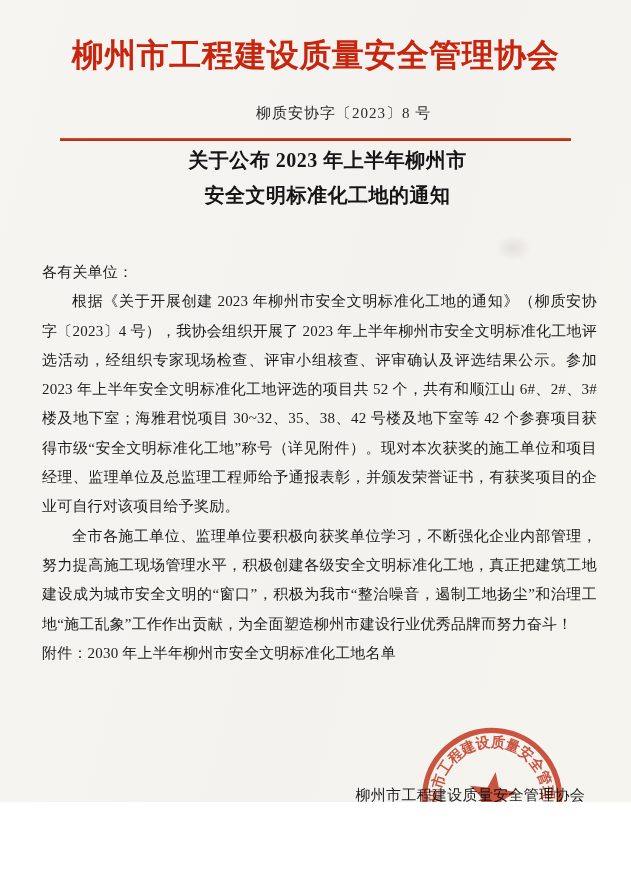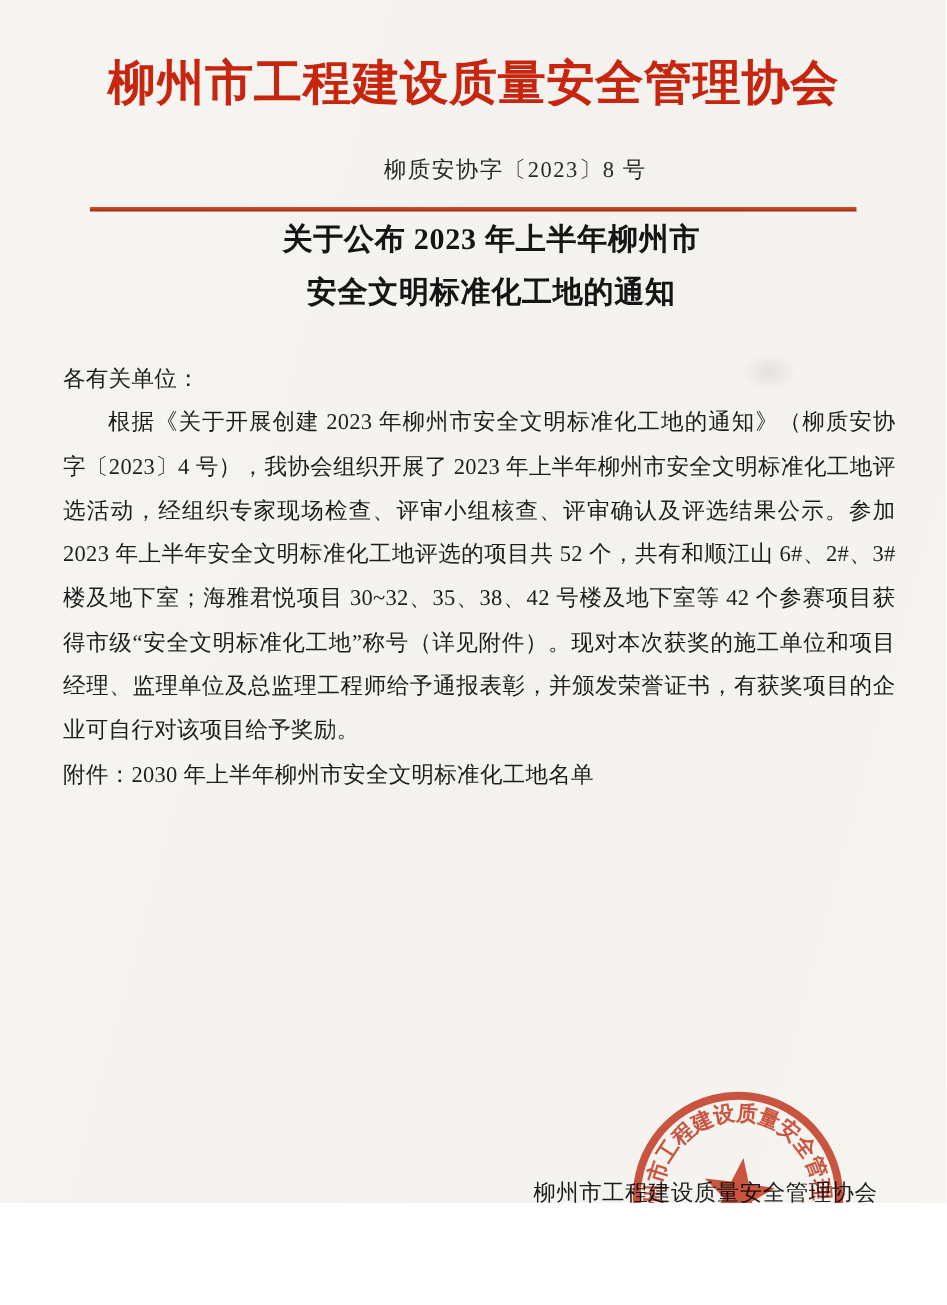--- a/index.html
+++ b/index.html
@@ -43,21 +43,21 @@
     top: 143px; left: 12px; width: 100%;
     text-align: center;
     font-size: 20px;
     font-weight: bold;
     color: #151515;
     line-height: 35px;
     letter-spacing: 0.5px;
   }
   .body-text {
     position: absolute;
-    top: 239px; left: 42px;
+    top: 258px; left: 42px;
     width: 555px;
     font-size: 15px;
     line-height: 29.3px;
     text-align: justify;
     letter-spacing: 0.2px;
   }
   .body-text p { margin: 0; }
   .para { text-indent: 2em; }
   .attachment { margin-top: 37px; }
   .signature {
@@ -111,20 +111,21 @@
   <div class="doc-title">
     <div>关于公布 2023 年上半年柳州市</div>
     <div>安全文明标准化工地的通知</div>
   </div>
 
   <div class="scan-smudge"></div>
 
   <div class="body-text">
     <p class="salutation">各有关单位：</p>
     <p class="para">根据《关于开展创建 2023 年柳州市安全文明标准化工地的通知》（柳质安协字〔2023〕4 号），我协会组织开展了 2023 年上半年柳州市安全文明标准化工地评选活动，经组织专家现场检查、评审小组核查、评审确认及评选结果公示。参加 2023 年上半年安全文明标准化工地评选的项目共 52 个，共有和顺江山 6#、2#、3#楼及地下室；海雅君悦项目 30~32、35、38、42 号楼及地下室等 42 个参赛项目获得市级“安全文明标准化工地”称号（详见附件）。现对本次获奖的施工单位和项目经理、监理单位及总监理工程师给予通报表彰，并颁发荣誉证书，有获奖项目的企业可自行对该项目给予奖励。</p>
+    <p class="para">全市各施工单位、监理单位要积极向获奖单位学习，不断强化企业内部管理，努力提高施工现场管理水平，积极创建各级安全文明标准化工地，真正把建筑工地建设成为城市安全文明的“窗口”，积极为我市“整治噪音，遏制工地扬尘”和治理工地“施工乱象”工作作出贡献，为全面塑造柳州市建设行业优秀品牌而努力奋斗！</p>
     <p class="attachment">附件：2030 年上半年柳州市安全文明标准化工地名单</p>
   </div>
 
   <div class="signature">
     <div class="signer">柳州市工程建设质量安全管理协会</div>
     <div class="sign-date">2023 年 5 月 17 日</div>
   </div>
 
   <svg class="seal" viewBox="0 0 200 200" aria-hidden="true">
     <circle class="seal-ring" cx="100" cy="100" r="90"></circle>

